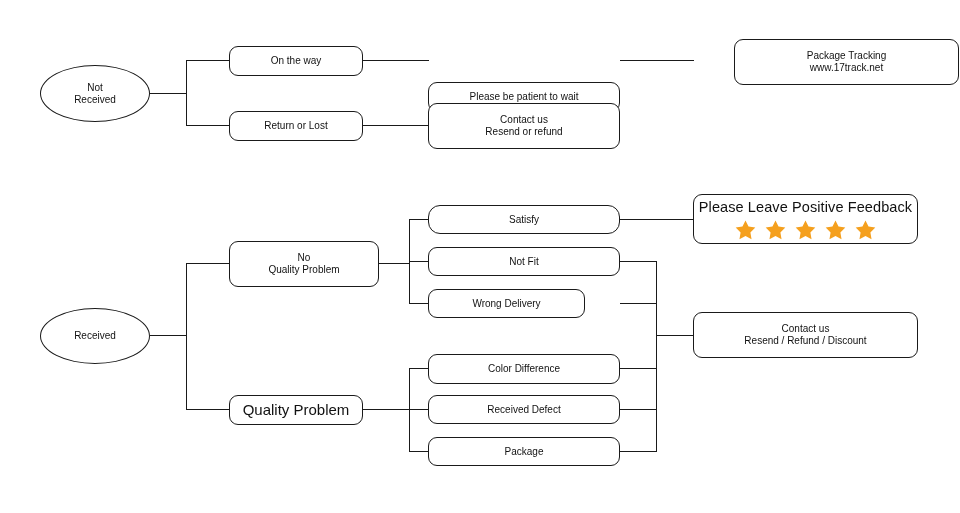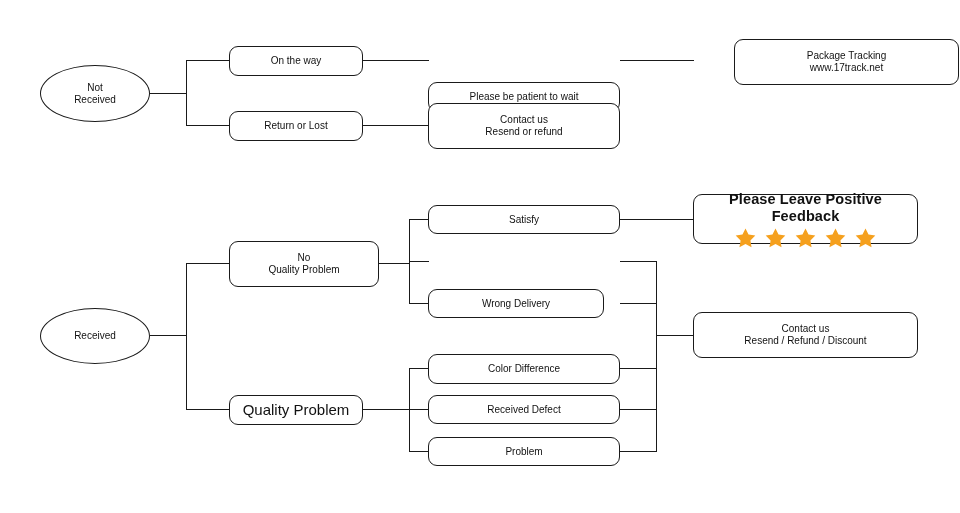--- a/index.html
+++ b/index.html
@@ -59,21 +59,21 @@
 
   
   .feedback {
     flex-direction: column;
     justify-content: center;
     gap: 1px;
     padding-top: 2px;
   }
   .feedback .fbtext {
     font-size: 14.5px;
-    font-weight: 700;
+    font-weight: 400;
     letter-spacing: .1px;
     color: #111;
   }
   .stars {
     display: flex;
     gap: 7px;
     margin-top: 1px;
   }
   .star {
     width: 23px;
@@ -156,39 +156,42 @@
 
   <div class="node rbox fs16" style="left:229px; top:241px; width:150px; height:46px;">
     <span class="lbl">No
 Quality Problem</span>
   </div>
 
   <div class="node rbox fs15" style="left:229px; top:395px; width:134px; height:30px;">
     <span class="lbl">Quality Problem</span>
   </div>
 
-  <div class="node rbox fs16" style="left:428px; top:205px; width:192px; height:29px;">
+  <div class="node rbox fs16" style="left:428px; top:205px; width:192px; height:29px;border-radius:12px;">
     <span class="lbl">Satisfy</span>
   </div>
 
-
-  <div class="node rbox fs16" style="left:428px; top:289px; width:176px; height:29px;">
+  <div class="node rbox fs16" style="left:428px; top:247px; width:192px; height:29px;">
+    <span class="lbl">Not Fit</span>
+  </div>
+
+  <div class="node rbox fs16" style="left:428px; top:289px; width:157px; height:29px;">
     <span class="lbl">Wrong Delivery</span>
   </div>
 
   <div class="node rbox fs16" style="left:428px; top:354px; width:192px; height:30px;">
     <span class="lbl">Color Difference</span>
   </div>
 
   <div class="node rbox fs16" style="left:428px; top:395px; width:192px; height:29px;">
     <span class="lbl">Received Defect</span>
   </div>
 
   <div class="node rbox fs16" style="left:428px; top:437px; width:192px; height:29px;">
-    <span class="lbl">Problem</span>
+    <span class="lbl">Package</span>
   </div>
 
   <div class="node rbox feedback" style="left:693px; top:194px; width:225px; height:50px;">
     <span class="fbtext">Please Leave Positive Feedback</span>
     <span class="stars" id="star-row">
         <svg class="star" viewBox="0 0 24 24">
           <path d="M12 1.6 L15.3 8.3 L22.7 9.4 L17.35 14.6 L18.6 22 L12 18.5 L5.4 22 L6.65 14.6 L1.3 9.4 L8.7 8.3 Z" fill="#F5A01E"></path>
         </svg>
         <svg class="star" viewBox="0 0 24 24">
           <path d="M12 1.6 L15.3 8.3 L22.7 9.4 L17.35 14.6 L18.6 22 L12 18.5 L5.4 22 L6.65 14.6 L1.3 9.4 L8.7 8.3 Z" fill="#F5A01E"></path>

